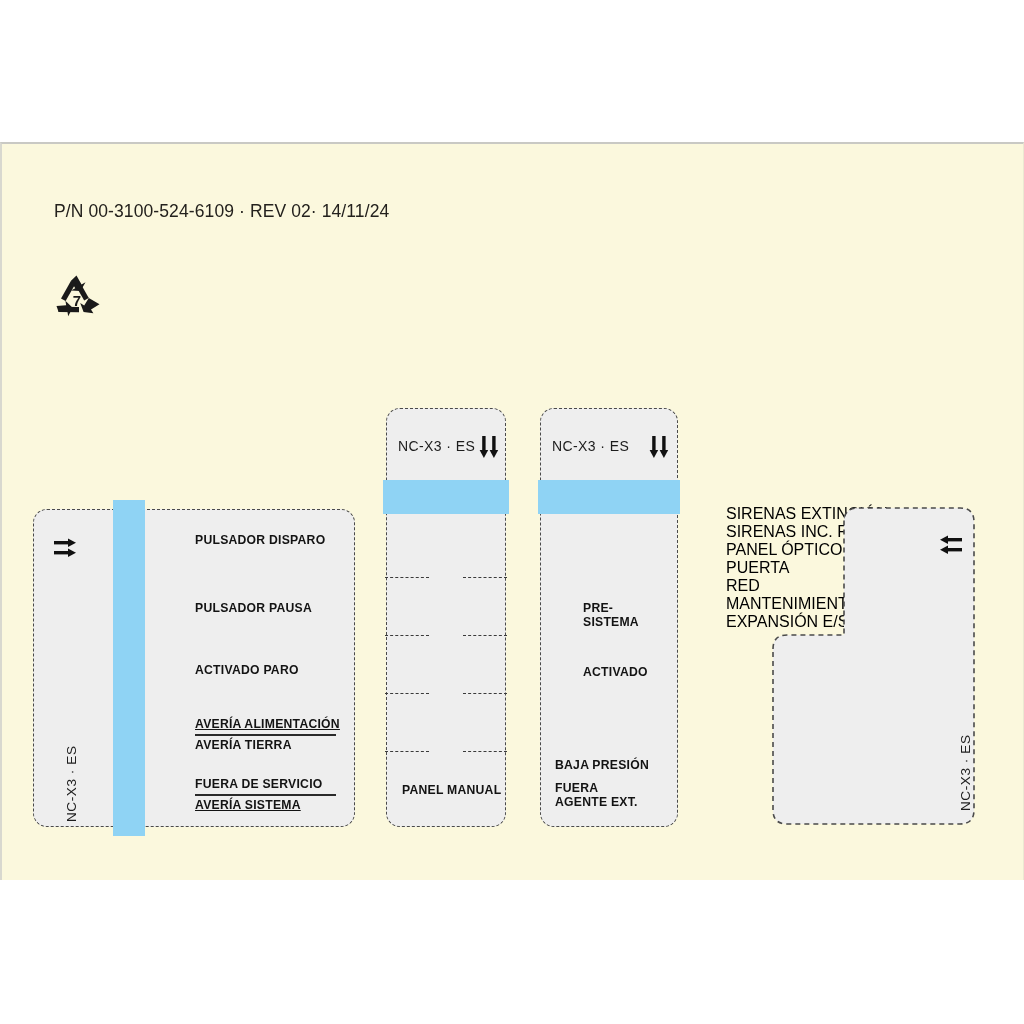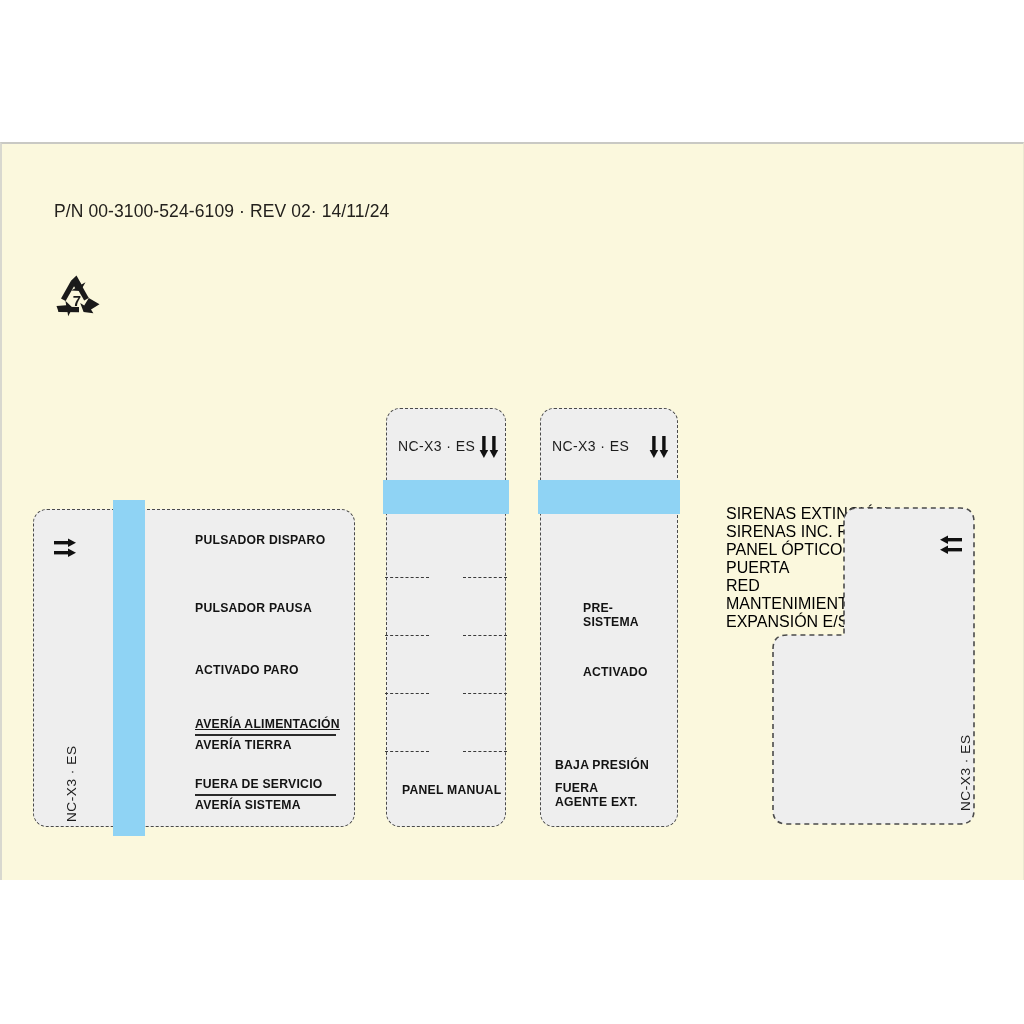--- a/index.html
+++ b/index.html
@@ -128,21 +128,21 @@
     <div class="lbl" style="left:161px; top:24px;">PULSADOR DISPARO</div>
     <div class="lbl" style="left:161px; top:92px;">PULSADOR PAUSA</div>
     <div class="lbl" style="left:161px; top:154px;">ACTIVADO PARO</div>
 
     <div class="lbl" style="left:161px; top:208px;text-decoration:underline;">AVERÍA ALIMENTACIÓN</div>
     <div class="sep" style="left:161px; top:224px; width:141px;"></div>
     <div class="lbl" style="left:161px; top:229px;">AVERÍA TIERRA</div>
 
     <div class="lbl" style="left:161px; top:268px;">FUERA DE SERVICIO</div>
     <div class="sep" style="left:161px; top:284px; width:141px;"></div>
-    <div class="lbl" style="left:161px; top:289px;">AVERÍA SISTEMA</div>
+    <div class="lbl" style="left:161px; top:289px;text-decoration:underline;">AVERÍA SISTEMA</div>
   </div>
 
   <div class="blue-band" style="left:113px; top:500px; width:32px; height:336px;"></div>
 
   <div class="panel" id="p2" style="left:386px; top:408px; width:120px; height:419px;">
 
     <div class="hcode" style="left:11px; top:29px;">NC-X3 · ES</div>
 
     <div class="arrows" style="left:92px; top:26px;">
       <svg width="22" height="26" viewBox="0 0 22 26">

